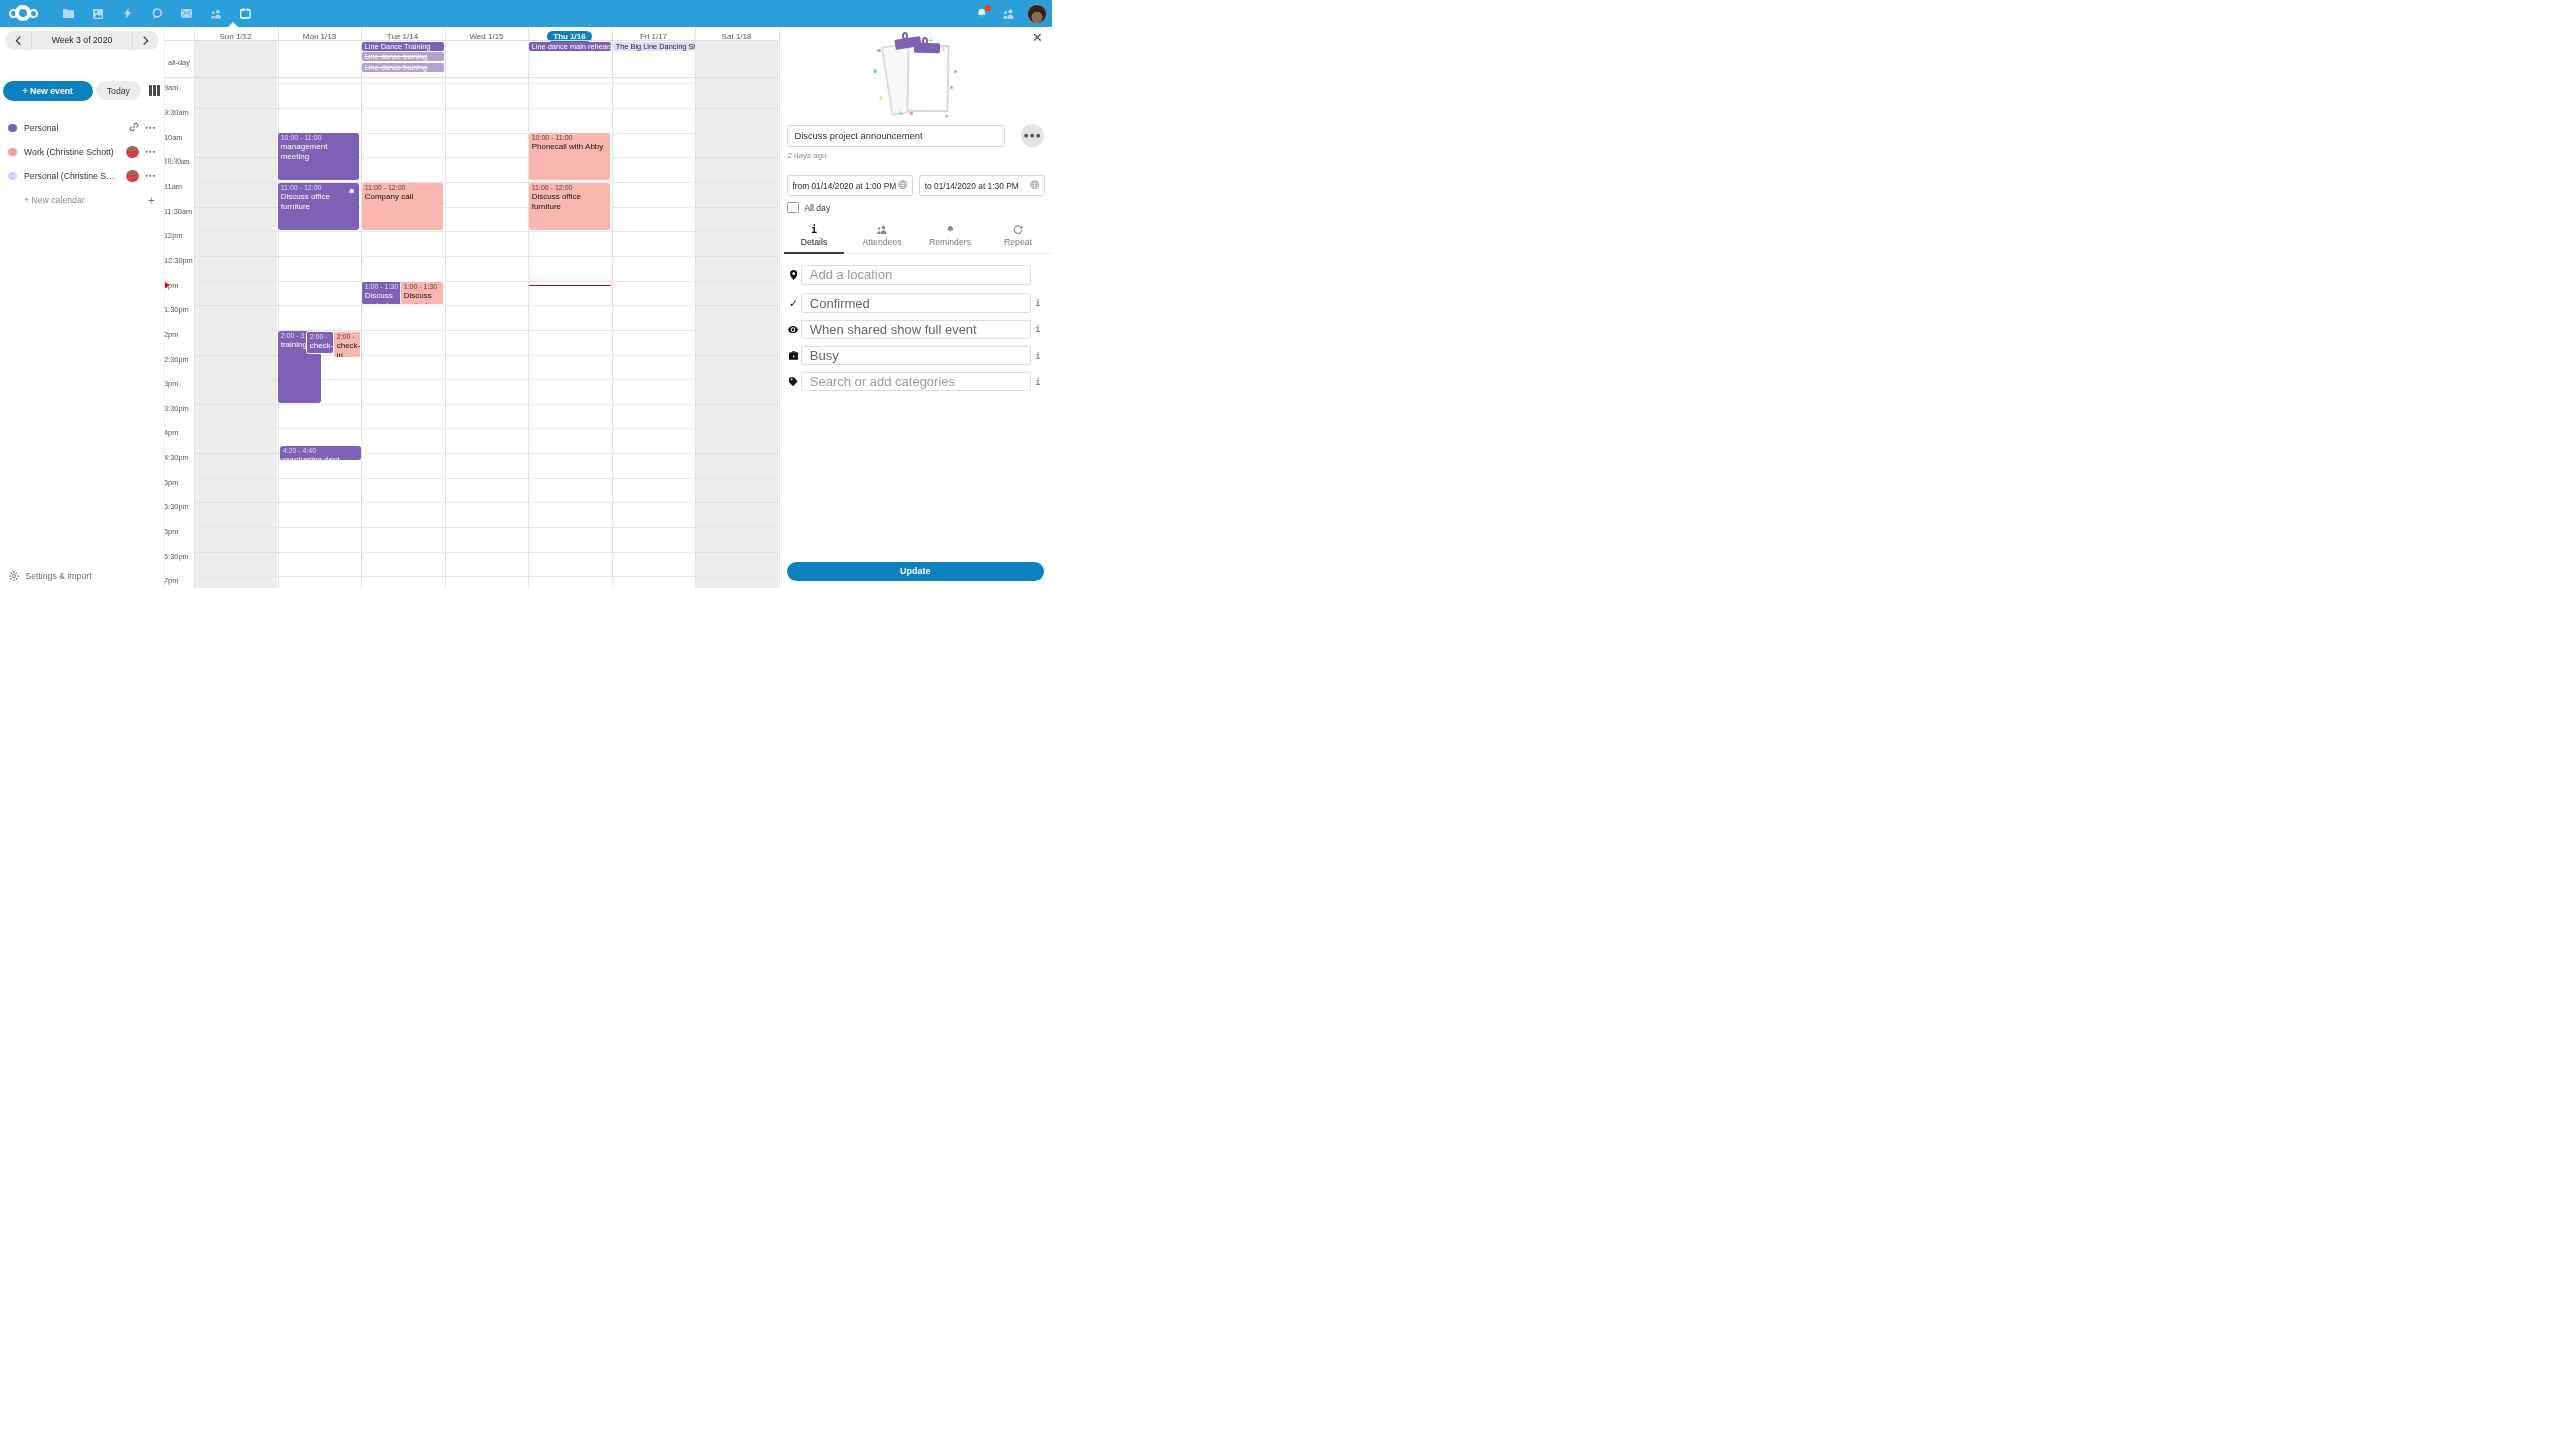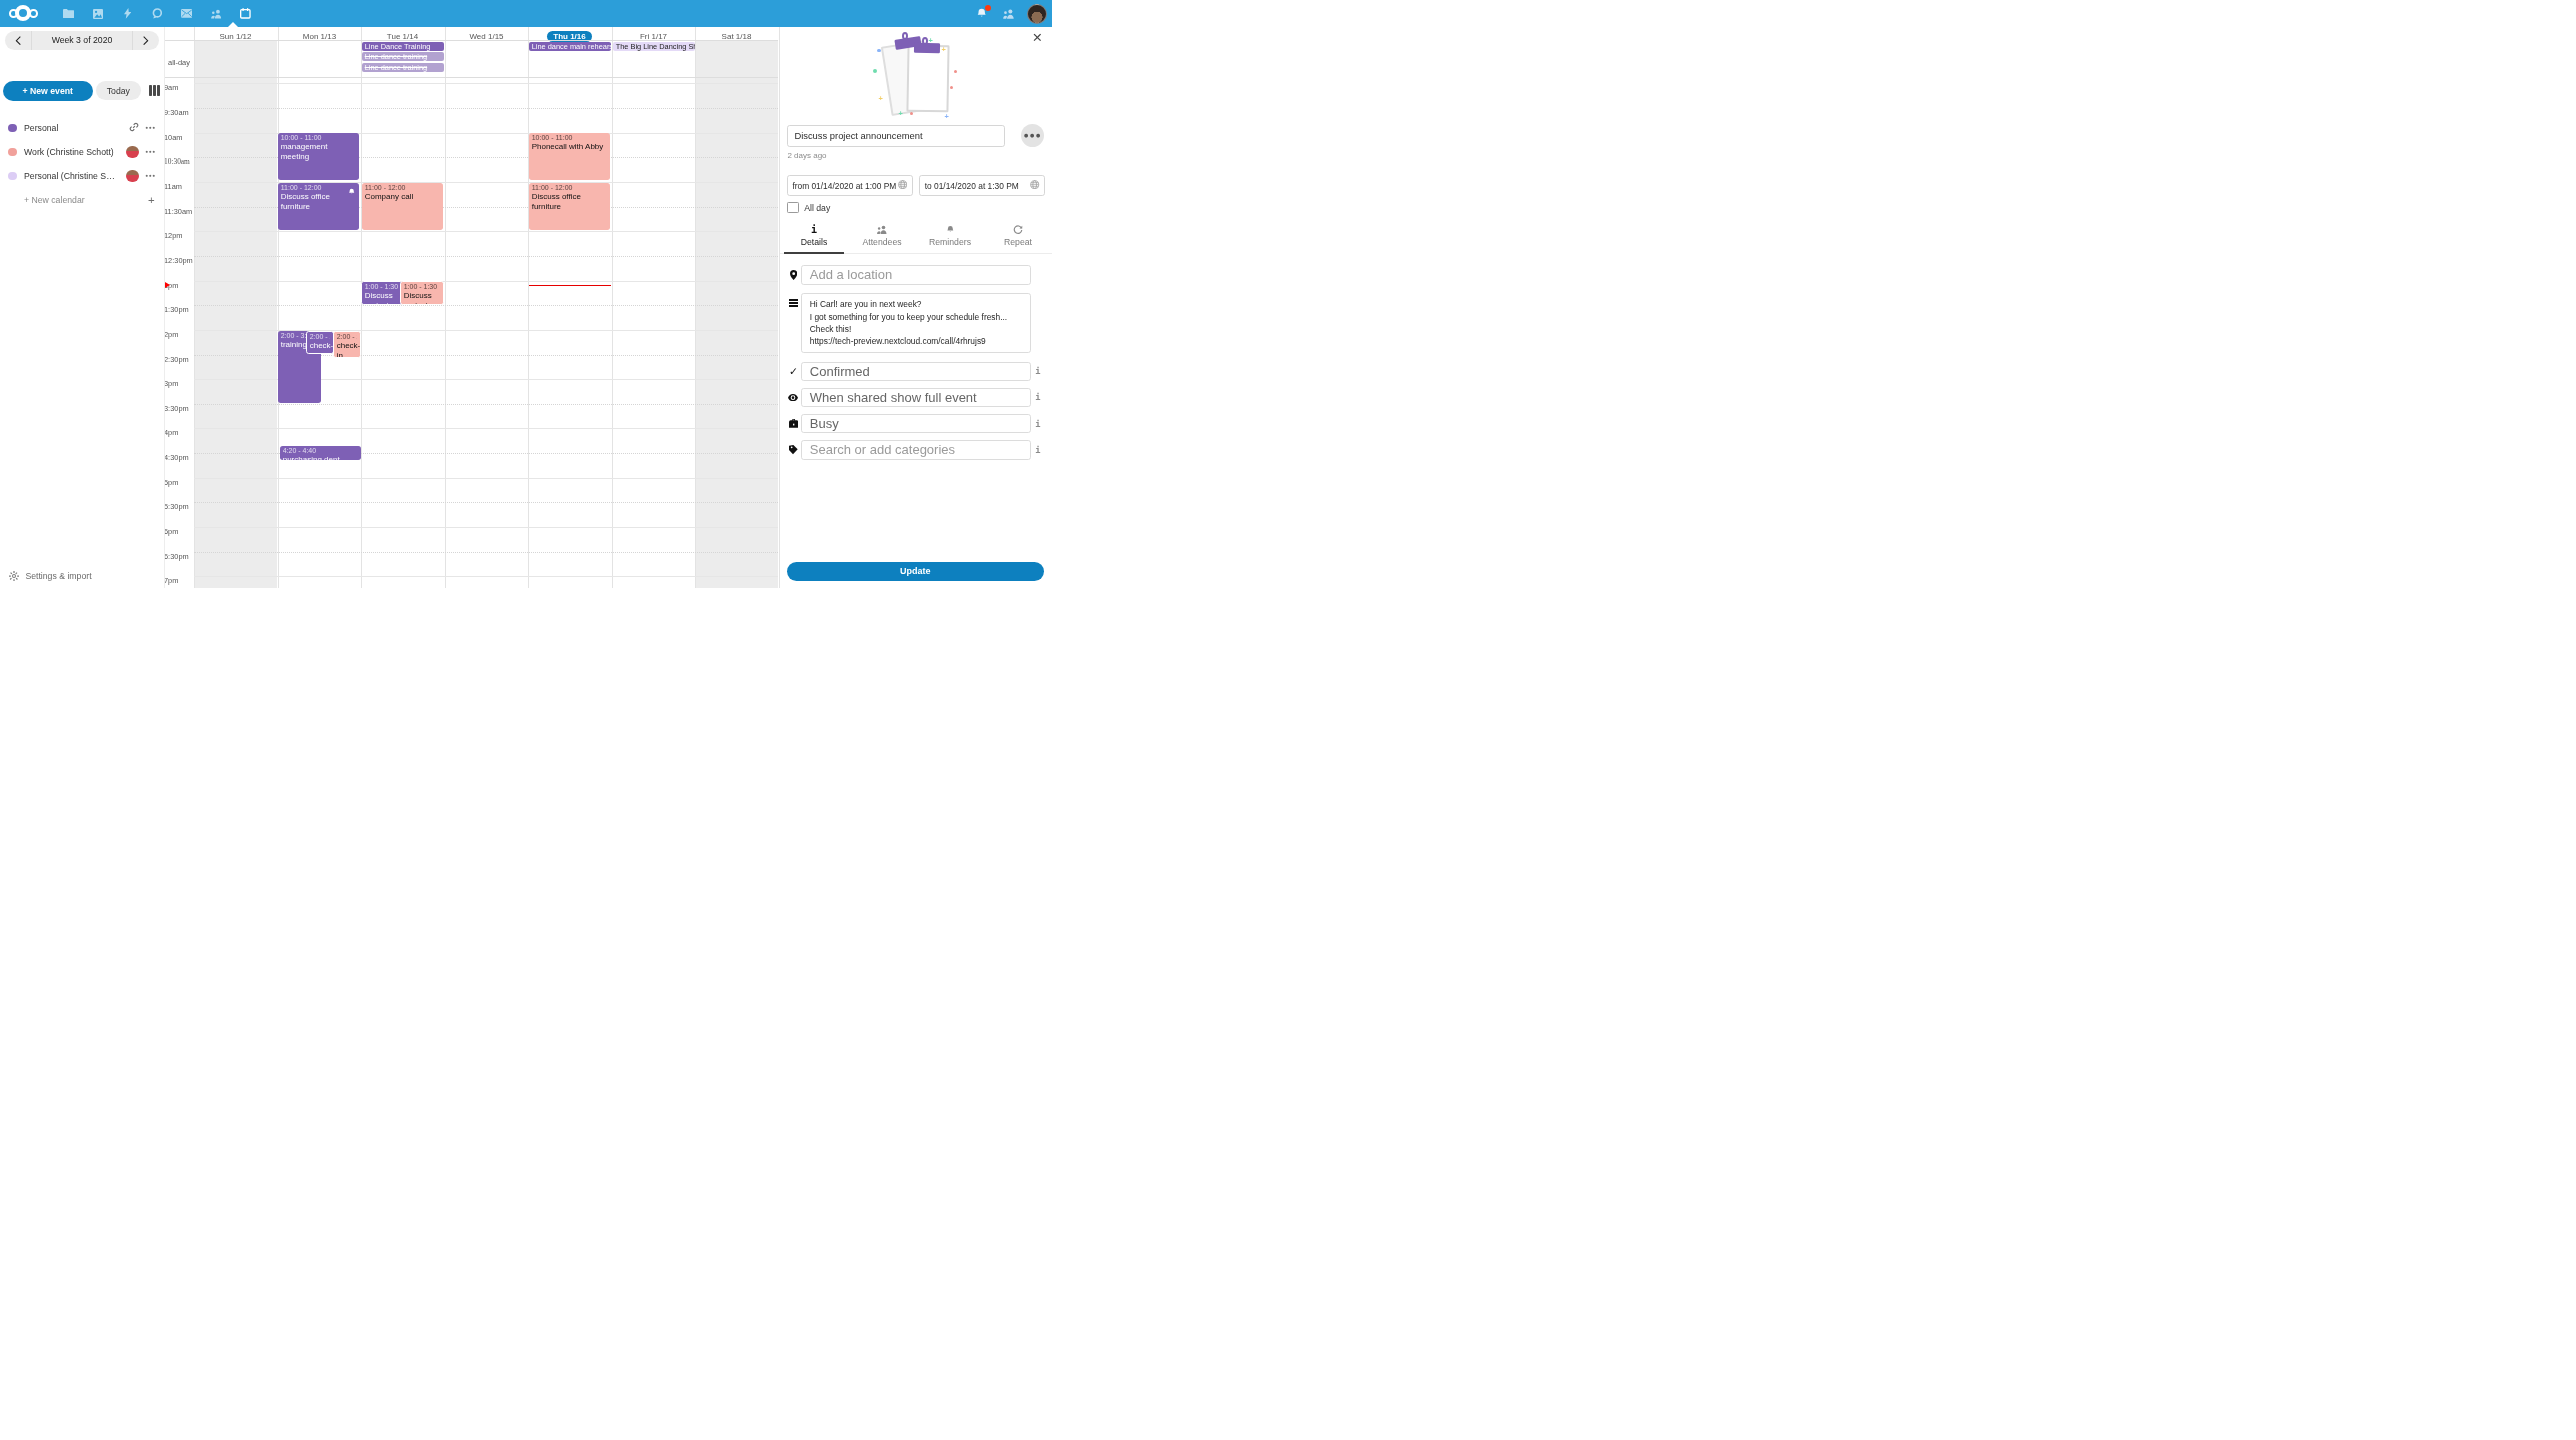--- a/index.html
+++ b/index.html
@@ -498,33 +498,20 @@
     <div class="prow" style="margin-top:11.4px;">
       <div class="picon">
         <svg width="7.4" height="10" viewBox="0 0 11 15">
             <path fill="#111" d="M5.5 0A5.5 5.5 0 0 0 0 5.5C0 9.6 5.5 15 5.5 15S11 9.6 11 5.5A5.5 5.5 0 0 0 5.5 0zm0 7.6a2.1 2.1 0 1 1 0-4.2 2.1 2.1 0 0 1 0 4.2z"></path>
           </svg>
       </div>
       <div class="pfield placeholder">Add a location</div>
       <div class="infoi" style="visibility:hidden">i</div>
     </div>
 
-    <div class="prow" style="align-items:flex-start;margin-top:8px;">
-      <div class="picon" style="padding-top:6.7px;">
-        <div class="descicon">
-            <i style="top:0"></i>
-            <i style="top:3px"></i>
-            <i style="top:6px;width:100%"></i>
-          </div>
-      </div>
-      <div class="pfield desc">Hi Carl! are you in next week?
-I got something for you to keep your schedule fresh... Check this!
-https://tech-preview.nextcloud.com/call/4rhrujs9</div>
-      <div class="infoi" style="visibility:hidden">i</div>
-    </div>
 
     <div class="prow" style="margin-top:8.7px;">
       <div class="picon" style="color:#111;font-weight:bold;">✓</div>
       <div class="pfield">Confirmed</div>
       <div class="infoi">i</div>
     </div>
 
     <div class="prow">
       <div class="picon">
         <svg width="10" height="7.4" viewBox="0 0 15 11">

